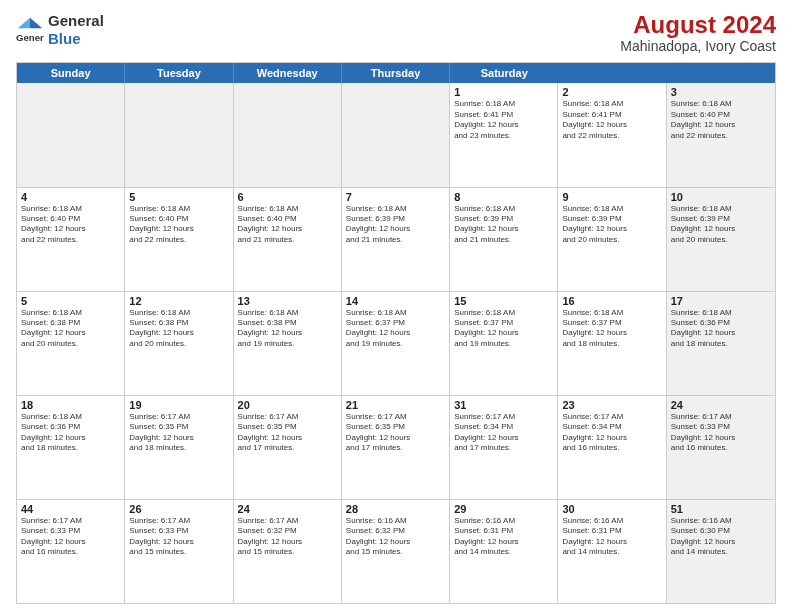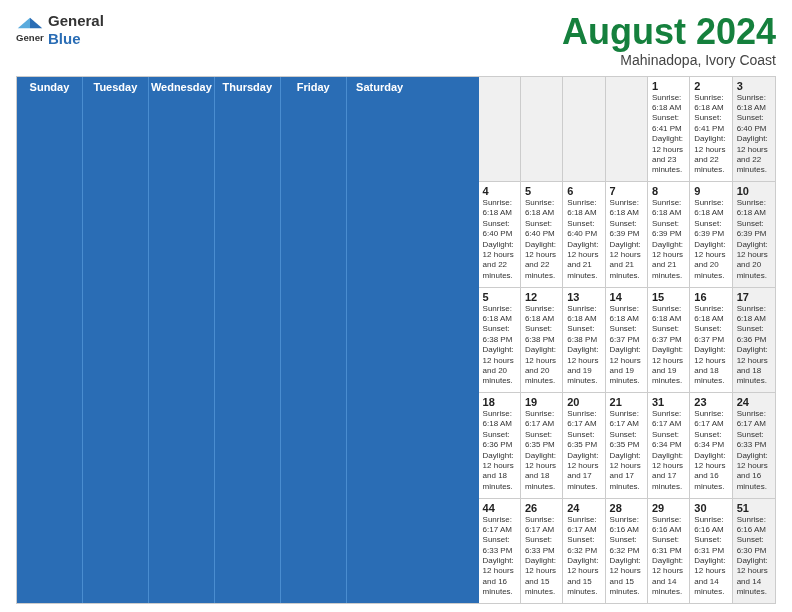--- a/index.html
+++ b/index.html
@@ -36,33 +36,33 @@
     .logo-general { color: #333; }
     .logo-blue { color: #2a6db5; }
     .logo-icon {
       width: 28px;
       height: 28px;
     }
     .title-block {
       text-align: right;
     }
     .month-title {
-      font-size: 36px;
+      font-size: 24px;
       font-weight: bold;
-      color: #15803d;
+      color: #b91c1c;
       line-height: 1.1;
     }
     .subtitle {
       font-size: 14px;
       color: #444;
     }
     .calendar {
       flex: 1;
       display: flex;
-      flex-direction: row;
+      flex-direction: column;
       border: 1px solid #ccc;
     }
     .cal-header {
       display: grid;
       grid-template-columns: repeat(7, 1fr);
       background: #2a6db5;
     }
     .cal-header-cell {
       color: #fff;
       font-size: 11px;
@@ -129,21 +129,20 @@
       <div class="subtitle">Mahinadopa, Ivory Coast</div>
     </div>
   </div>
 
   <div class="calendar">
     <div class="cal-header">
     <div class="cal-header-cell">Sunday</div>
         <div class="cal-header-cell">Tuesday</div>
         <div class="cal-header-cell">Wednesday</div>
         <div class="cal-header-cell">Thursday</div>
-        <div class="cal-header-cell">Friday</div>
         <div class="cal-header-cell">Saturday</div>
       </div>
     <div class="cal-body">
     <div class="cal-row">
           <div class="cal-cell empty shaded"></div>
           <div class="cal-cell empty shaded"></div>
           <div class="cal-cell empty shaded"></div>
           <div class="cal-cell empty shaded"></div>
           <div class="cal-cell">
             <div class="day-num">1</div>

